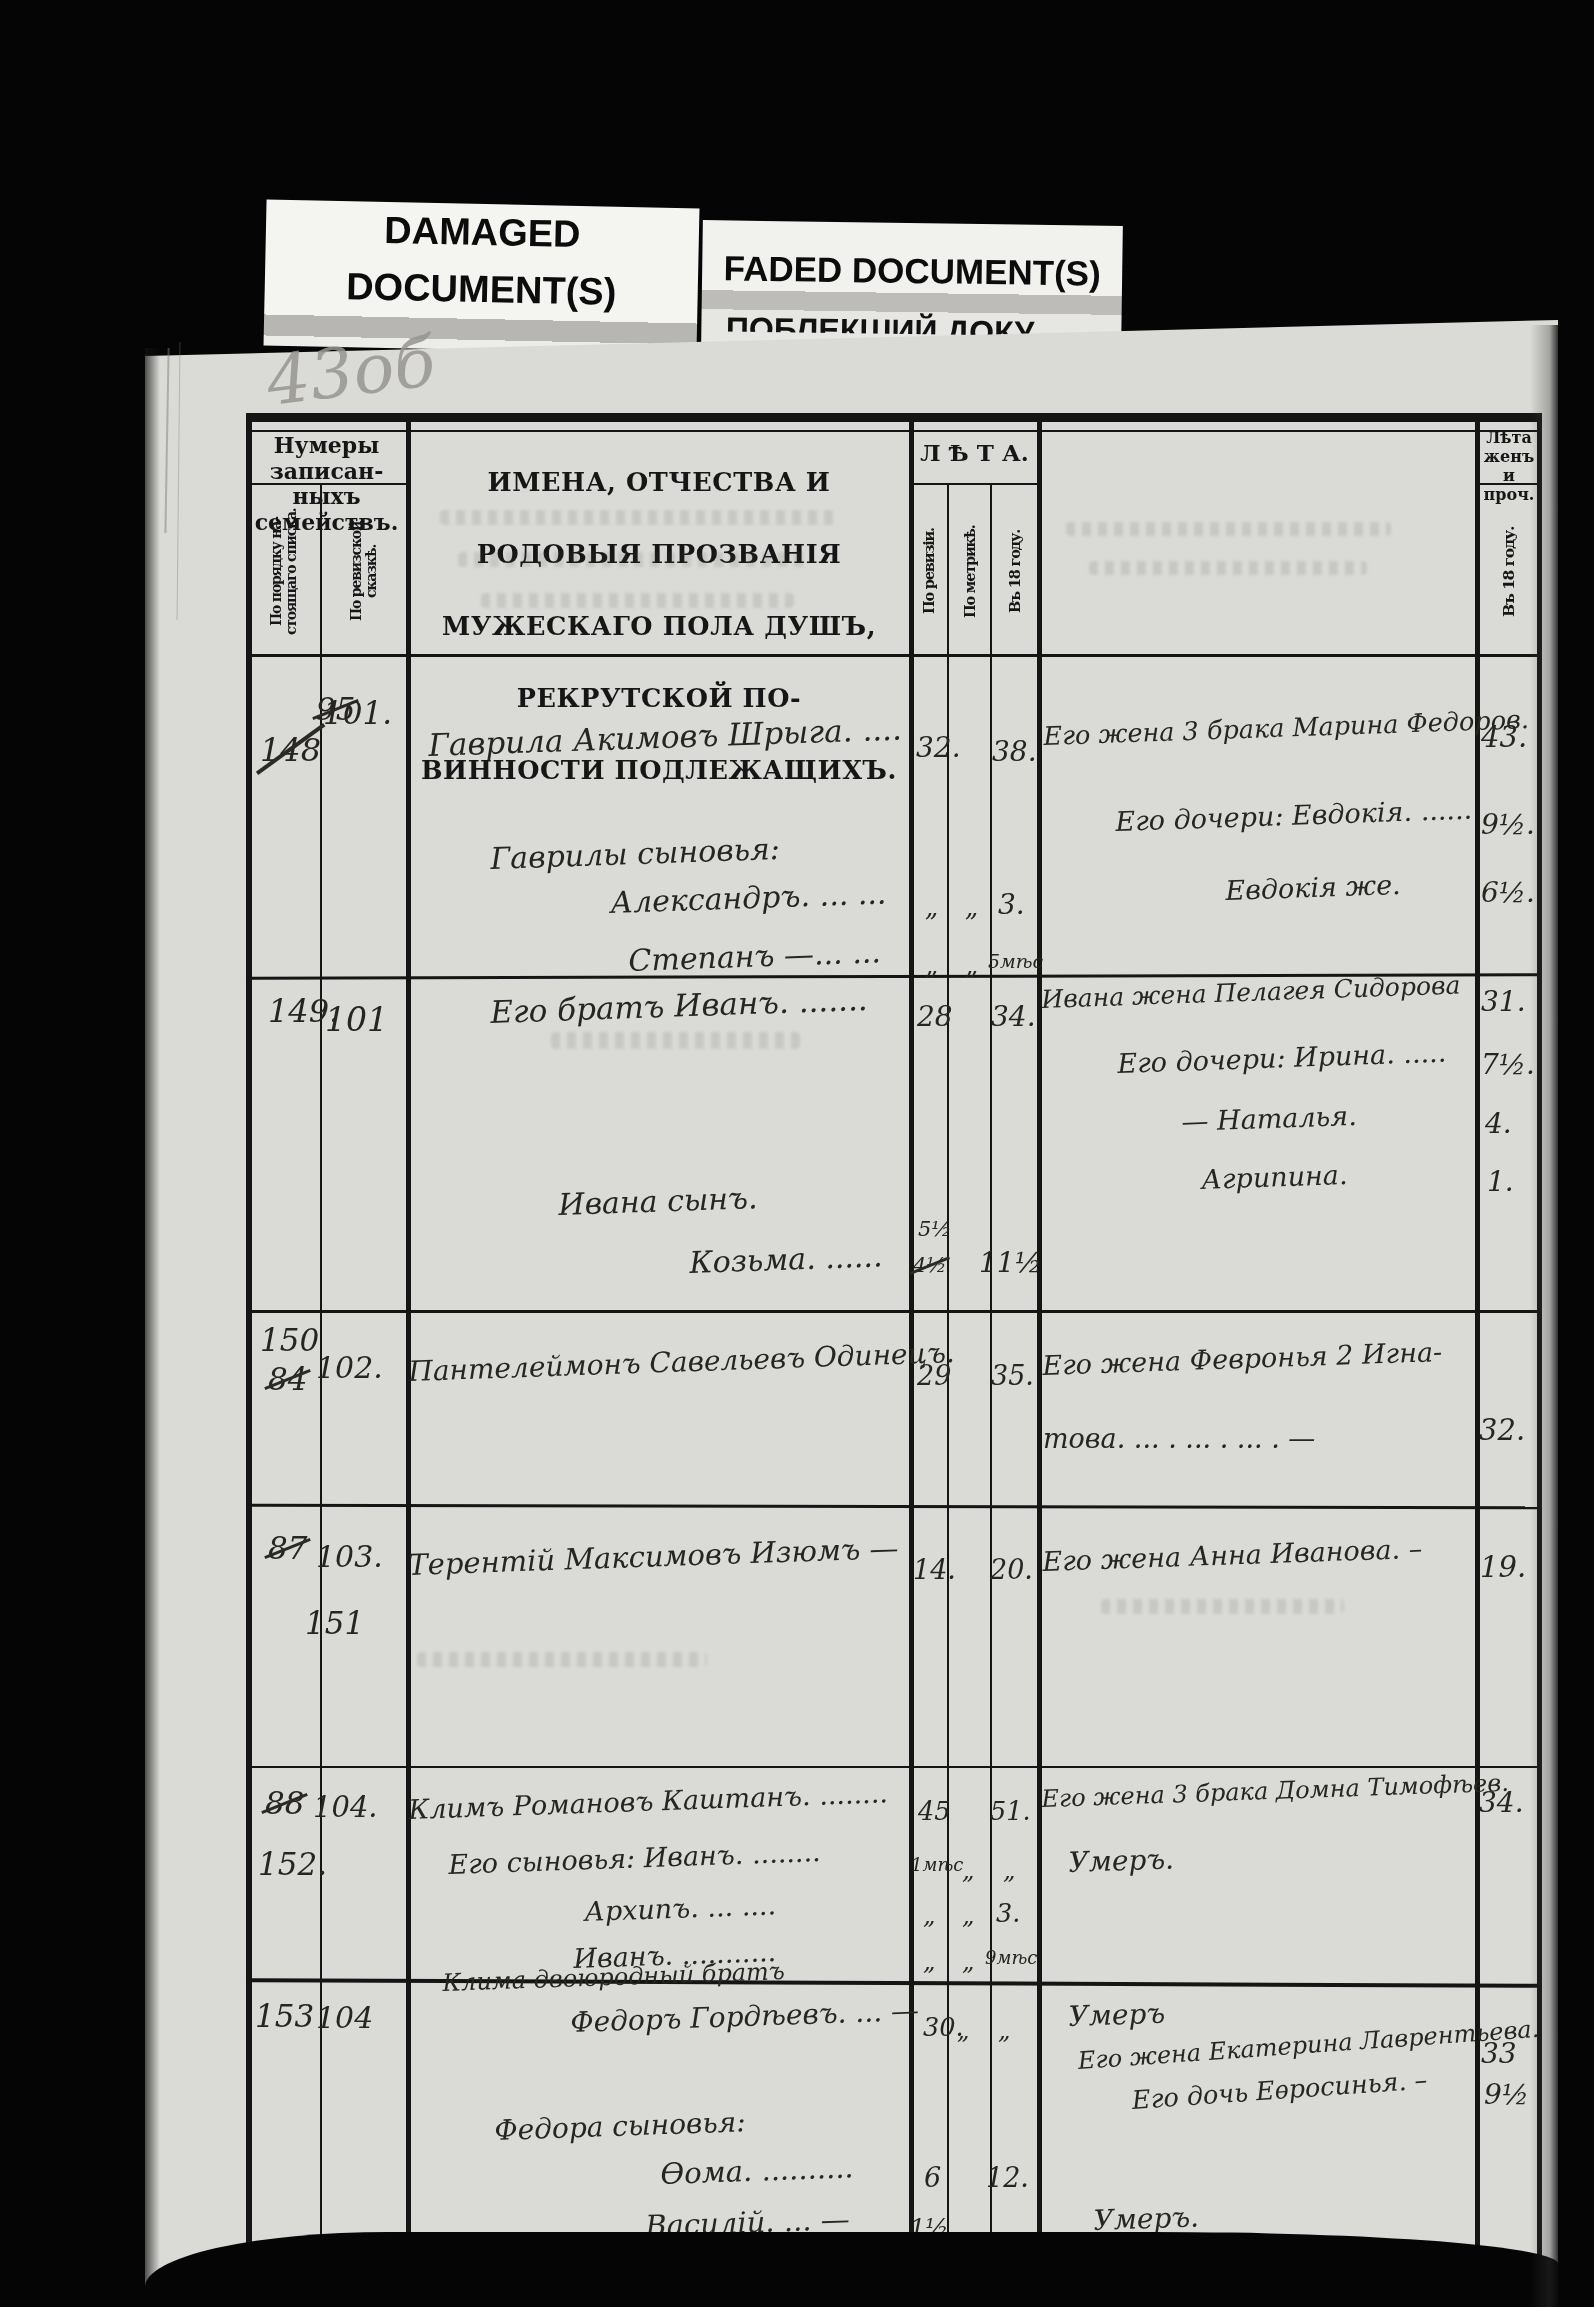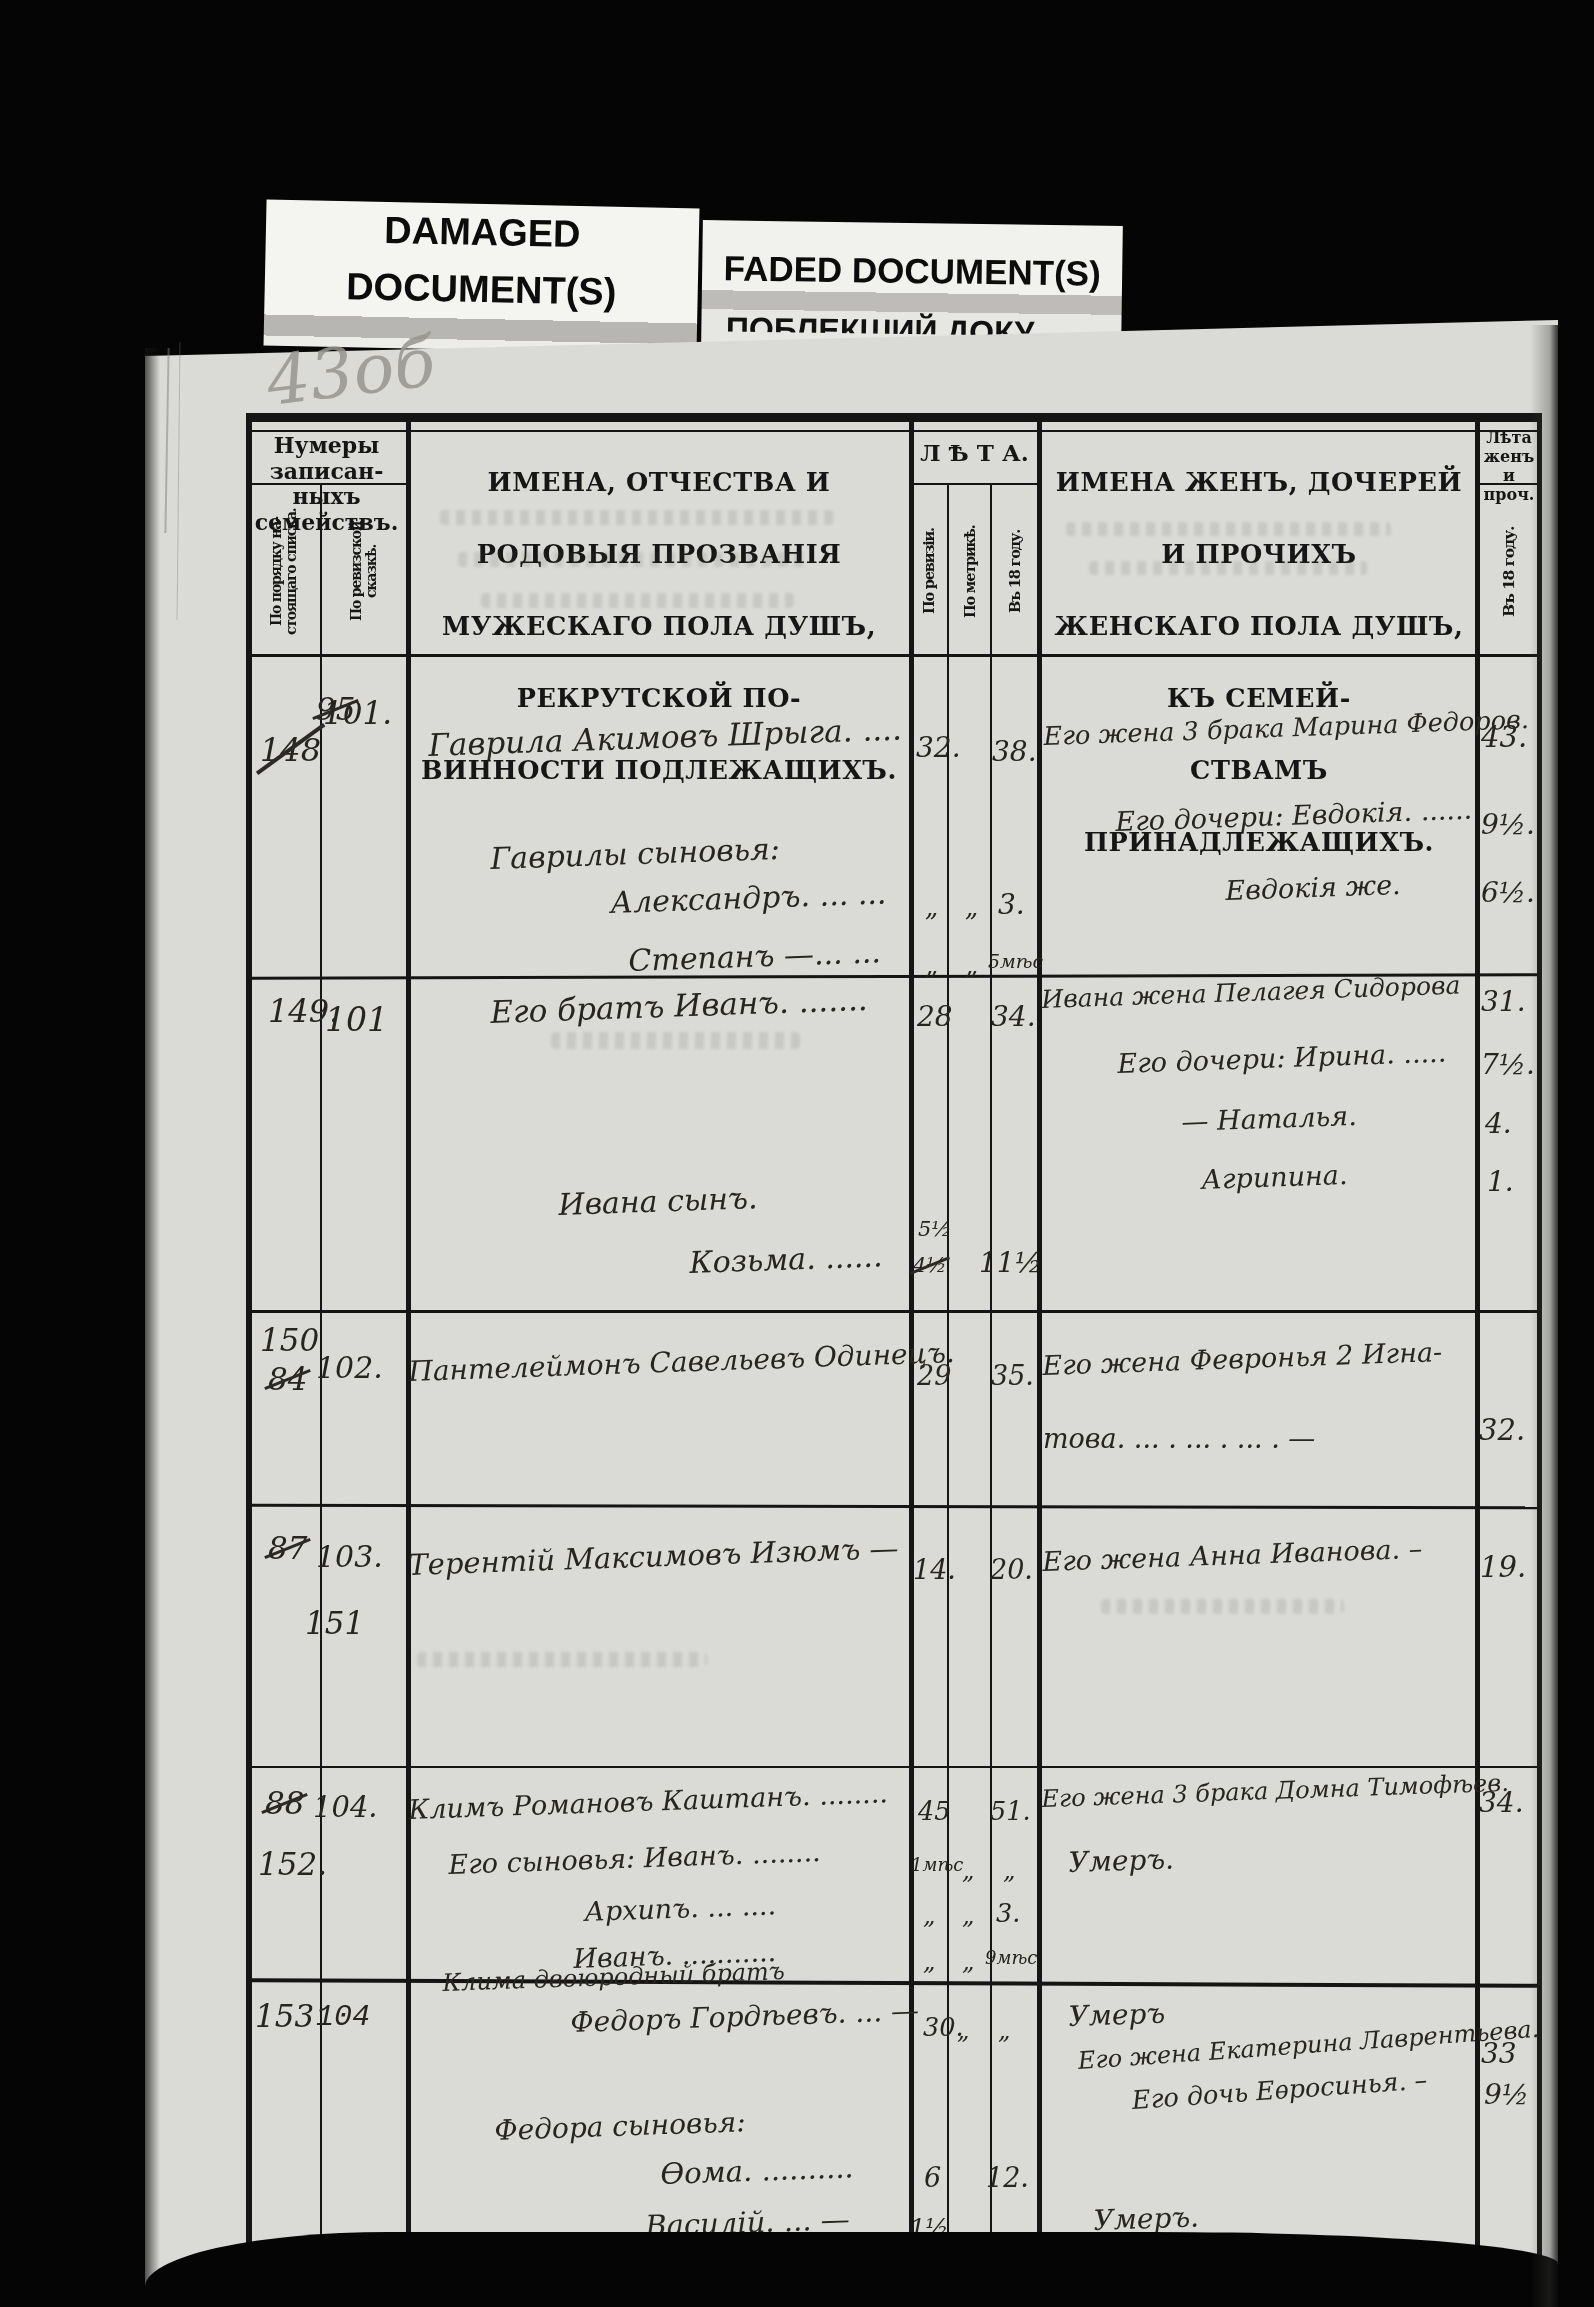--- a/index.html
+++ b/index.html
@@ -97,23 +97,20 @@
 стоящаго списка.</div>
   <div class="print vert" style="left:323px;top:490px;width:82px;height:163px;font-size:14px;letter-spacing:-1.2px;">По ревизской
 сказкѣ.</div>
   <div class="print" style="left:414px;top:446px;width:490px;font-size:25.5px;line-height:72px;letter-spacing:0.6px;">ИМЕНА, ОТЧЕСТВА И РОДОВЫЯ ПРОЗВАНІЯ
 МУЖЕСКАГО ПОЛА ДУШЪ, РЕКРУТСКОЙ ПО-
 ВИННОСТИ ПОДЛЕЖАЩИХЪ.</div>
   <div class="print" style="left:913px;top:439px;width:123px;font-size:23px;">Л Ѣ Т А.</div>
   <div class="print vert" style="left:910px;top:490px;width:37px;height:163px;font-size:14.5px;letter-spacing:-1.2px;">По ревизіи.</div>
   <div class="print vert" style="left:949px;top:490px;width:42px;height:163px;font-size:14.5px;letter-spacing:-1.2px;">По метрикѣ.</div>
   <div class="print vert" style="left:992px;top:490px;width:45px;height:163px;font-size:14.5px;letter-spacing:-1.2px;">Въ 18 году.</div>
-  <div class="print" style="left:1043px;top:446px;width:432px;font-size:25.5px;line-height:72px;letter-spacing:0.6px;">ИМЕНА ЖЕНЪ, ДОЧЕРЕЙ И ПРОЧИХЪ
-ЖЕНСКАГО ПОЛА ДУШЪ, КЪ СЕМЕЙ-
-СТВАМЪ ПРИНАДЛЕЖАЩИХЪ.</div>
   <div class="print" style="left:1477px;top:428px;width:64px;font-size:16px;line-height:19px;">Лѣта
 женъ и
 проч.</div>
   <div class="print vert" style="left:1477px;top:490px;width:64px;height:163px;font-size:15.6px;letter-spacing:-1.2px;">Въ 18 году.</div>
 
   <div class="ghost" style="left:440px;top:510px;width:394px;height:15px;"></div>
   <div class="ghost" style="left:458px;top:552px;width:348px;height:15px;"></div>
   <div class="ghost" style="left:481px;top:593px;width:313px;height:15px;"></div>
   <div class="ghost" style="left:1066px;top:522px;width:325px;height:14px;"></div>
   <div class="ghost" style="left:1089px;top:561px;width:278px;height:14px;"></div>
@@ -197,21 +194,21 @@
   <span class="hw sl" style="left:585px;top:1896px;font-size:27px;">Архипъ. ... ....</span>
   <span class="age" style="left:923px;top:1902px;font-size:24px;">„</span>
   <span class="age" style="left:962px;top:1902px;font-size:24px;">„</span>
   <span class="age" style="left:996px;top:1898px;font-size:25.5px;">3.</span>
   <span class="hw sl" style="left:574px;top:1943px;font-size:27px;">Иванъ. ...........</span>
   <span class="age" style="left:923px;top:1948px;font-size:24px;">„</span>
   <span class="age" style="left:962px;top:1948px;font-size:24px;">„</span>
   <span class="age" style="left:985px;top:1947px;font-size:18px;">9мѣс</span>
 
   <span class="hw" style="left:255px;top:1998px;font-size:31px;">153</span>
-  <span class="hw" style="left:316px;top:2000px;font-size:30px;font-family:Liberation Mono, monospace;">104</span>
+  <span class="hw" style="left:316px;top:2000px;font-size:30px;">104</span>
   <span class="hw sl" style="left:443px;top:1969px;font-size:24px;">Клима двоюродный братъ</span>
   <span class="hw sl" style="left:571px;top:2006px;font-size:28px;">Федоръ Гордѣевъ. ... —</span>
   <span class="age" style="left:911px;top:2012px;font-size:25.5px;margin-left:12px;">30.</span>
   <span class="age" style="left:957px;top:2017px;font-size:24px;">„</span>
   <span class="age" style="left:998px;top:2017px;font-size:24px;">„</span>
   <span class="hw sl" style="left:1069px;top:2000px;font-size:28px;">Умеръ</span>
   <span class="hw sl4" style="left:1079px;top:2047px;font-size:24px;">Его жена Екатерина Лаврентьева.</span>
   <span class="age" style="left:1481px;top:2037px;font-size:28px;">33</span>
   <span class="hw sl4" style="left:1133px;top:2085px;font-size:25.5px;">Его дочь Еѳросинья. –</span>
   <span class="age" style="left:1484px;top:2078px;font-size:28px;">9½</span>

